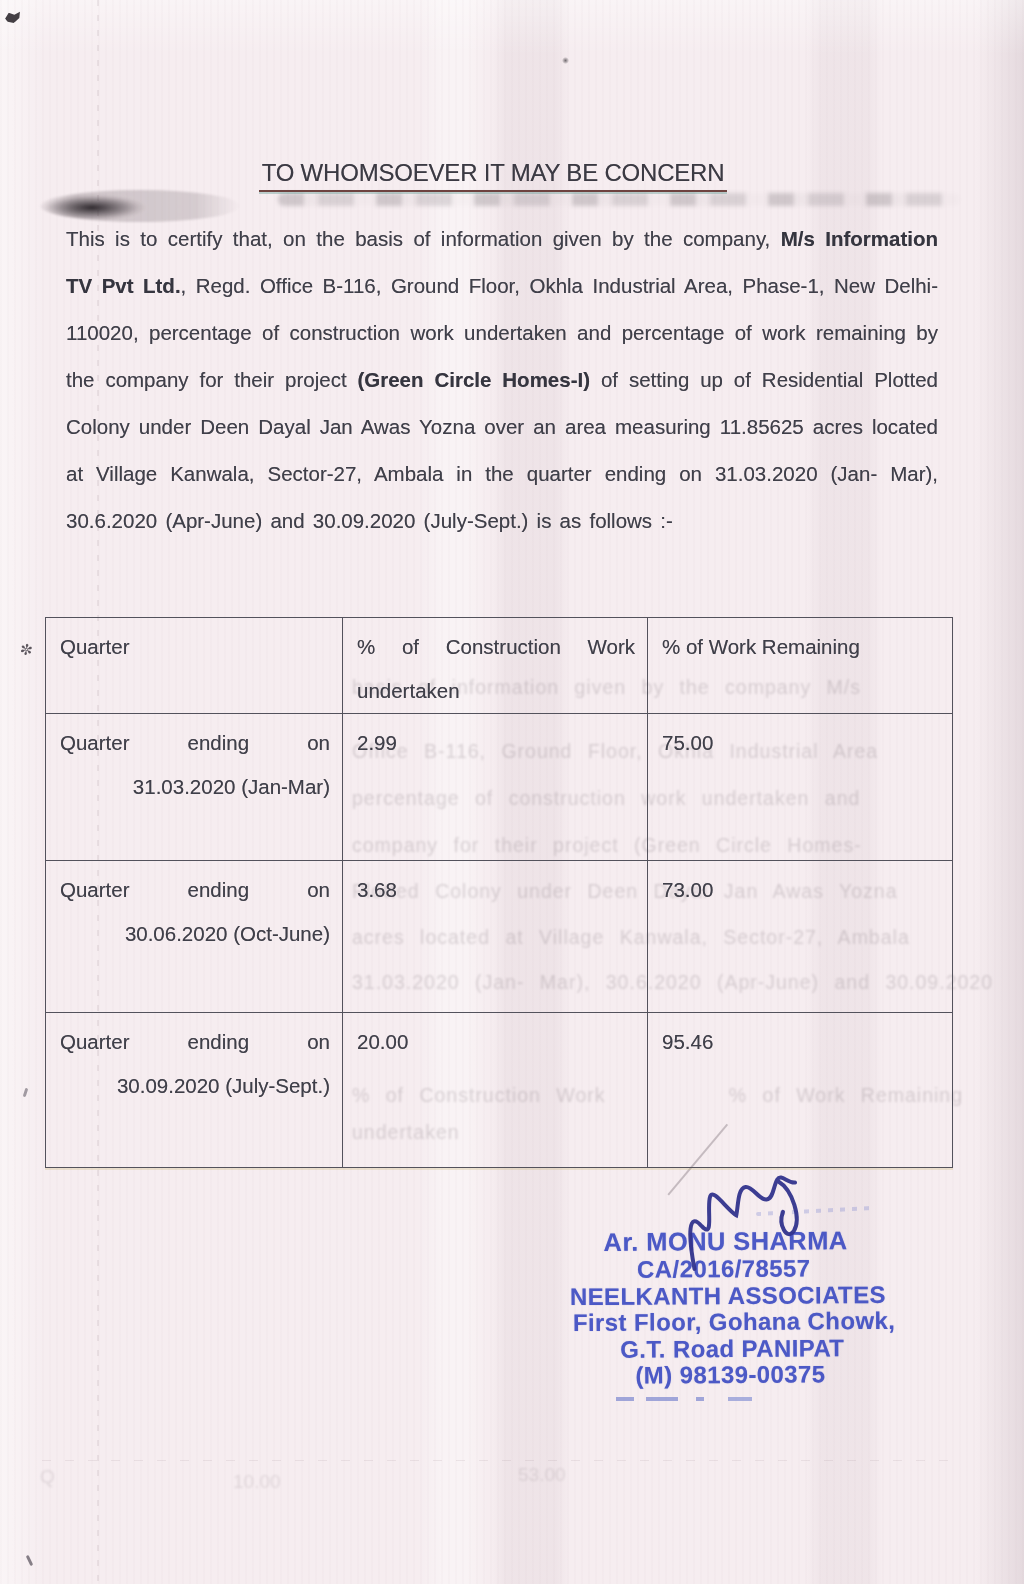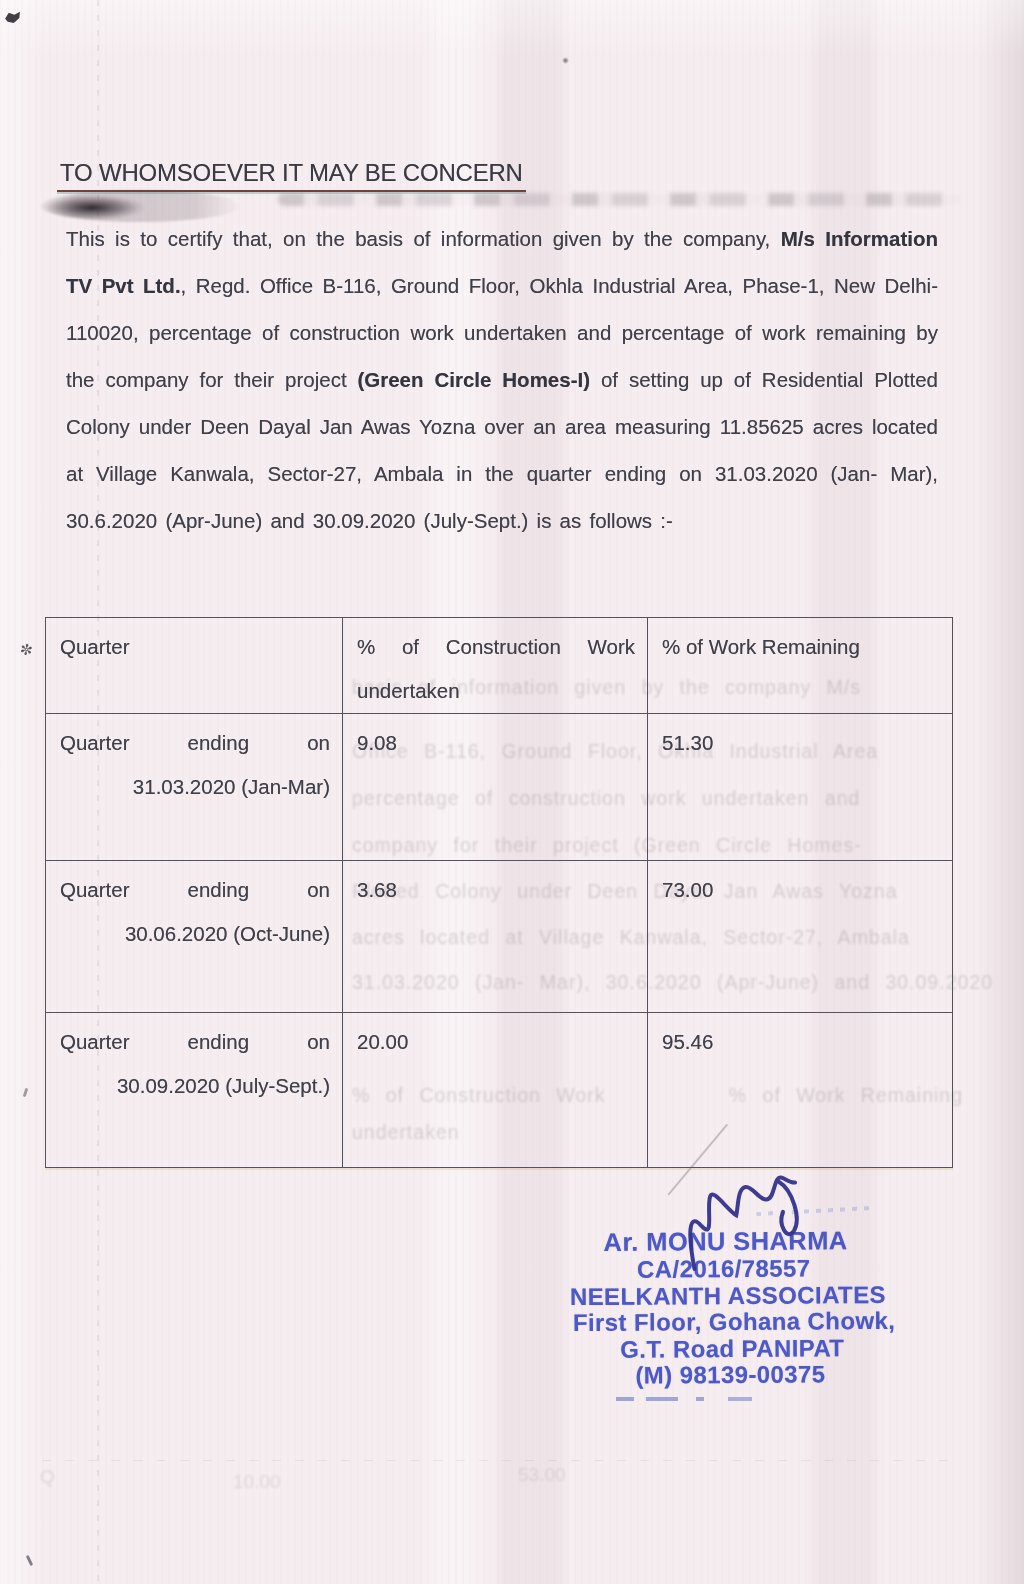--- a/index.html
+++ b/index.html
@@ -45,21 +45,21 @@
   .ghost{ position:absolute; left:352px; color:#7b7077; opacity:.26; filter:blur(1.1px);
     font-size:19.5px; letter-spacing:1px; word-spacing:9px; white-space:pre; }
   .g1{top:676px}.g2{top:740px}.g3{top:787px}.g4{top:834px}.g5{top:880px}.g6{top:926px}.g7{top:971px}
   .g8{top:1084px}.g9{top:1121px}
   .ghost-b{ position:absolute; color:#7b7077; opacity:.18; filter:blur(1px); font-size:19px; white-space:pre; }
   .b1{left:40px; top:1466px}.b2{left:233px; top:1471px}.b3{left:518px; top:1464px}
   .hline{ position:absolute; left:42px; top:1460px; width:920px; height:1px; opacity:.32;
     background:repeating-linear-gradient(90deg, rgba(150,130,138,.45) 0 9px, rgba(150,130,138,0) 9px 23px); }
 
   
-  .title{ position:absolute; left:57px; top:159px; width:872px; 
+  .title{ position:absolute; left:57px; top:159px; width:872px; text-align:center;
     font-size:24px; letter-spacing:-0.2px; color:#3b3a43; }
   .title-text{ border-bottom:2.5px solid #6e4340; box-shadow:0 2px 0 rgba(80,150,138,.35); padding:0 3px 4px 3px; }
 
   .body-paragraph{ position:absolute; left:66px; top:215px; width:872px; margin:0;
     font-size:20.5px; line-height:47px; color:#3f3f49; text-align:justify; word-spacing:2.5px; }
   .body-paragraph b{ color:#35353f; }
 
   table.doc-table{ position:absolute; left:45px; top:617px; width:907px; height:538px;
     border-collapse:collapse; table-layout:fixed; color:#3f3f49; font-size:20.5px; }
   .doc-table th, .doc-table td{ border:1.6px solid #53525c; vertical-align:top; text-align:left;
@@ -134,22 +134,22 @@
       <tr class="r-head">
         <th>Quarter</th>
         <th class="just">% of Construction Work undertaken</th>
         <th>% of Work Remaining</th>
       </tr>
       <tr class="r1">
         <td>
           <div class="q1">Quarter ending on</div>
           <div class="q2">31.03.2020 (Jan-Mar)</div>
         </td>
-        <td>9.08</td>
-        <td>51.30</td>
+        <td>2.99</td>
+        <td>75.00</td>
       </tr>
       <tr class="r2">
         <td>
           <div class="q1">Quarter ending on</div>
           <div class="q2">30.06.2020 (Oct-June)</div>
         </td>
         <td>3.68</td>
         <td>73.00</td>
       </tr>
       <tr class="r3">

